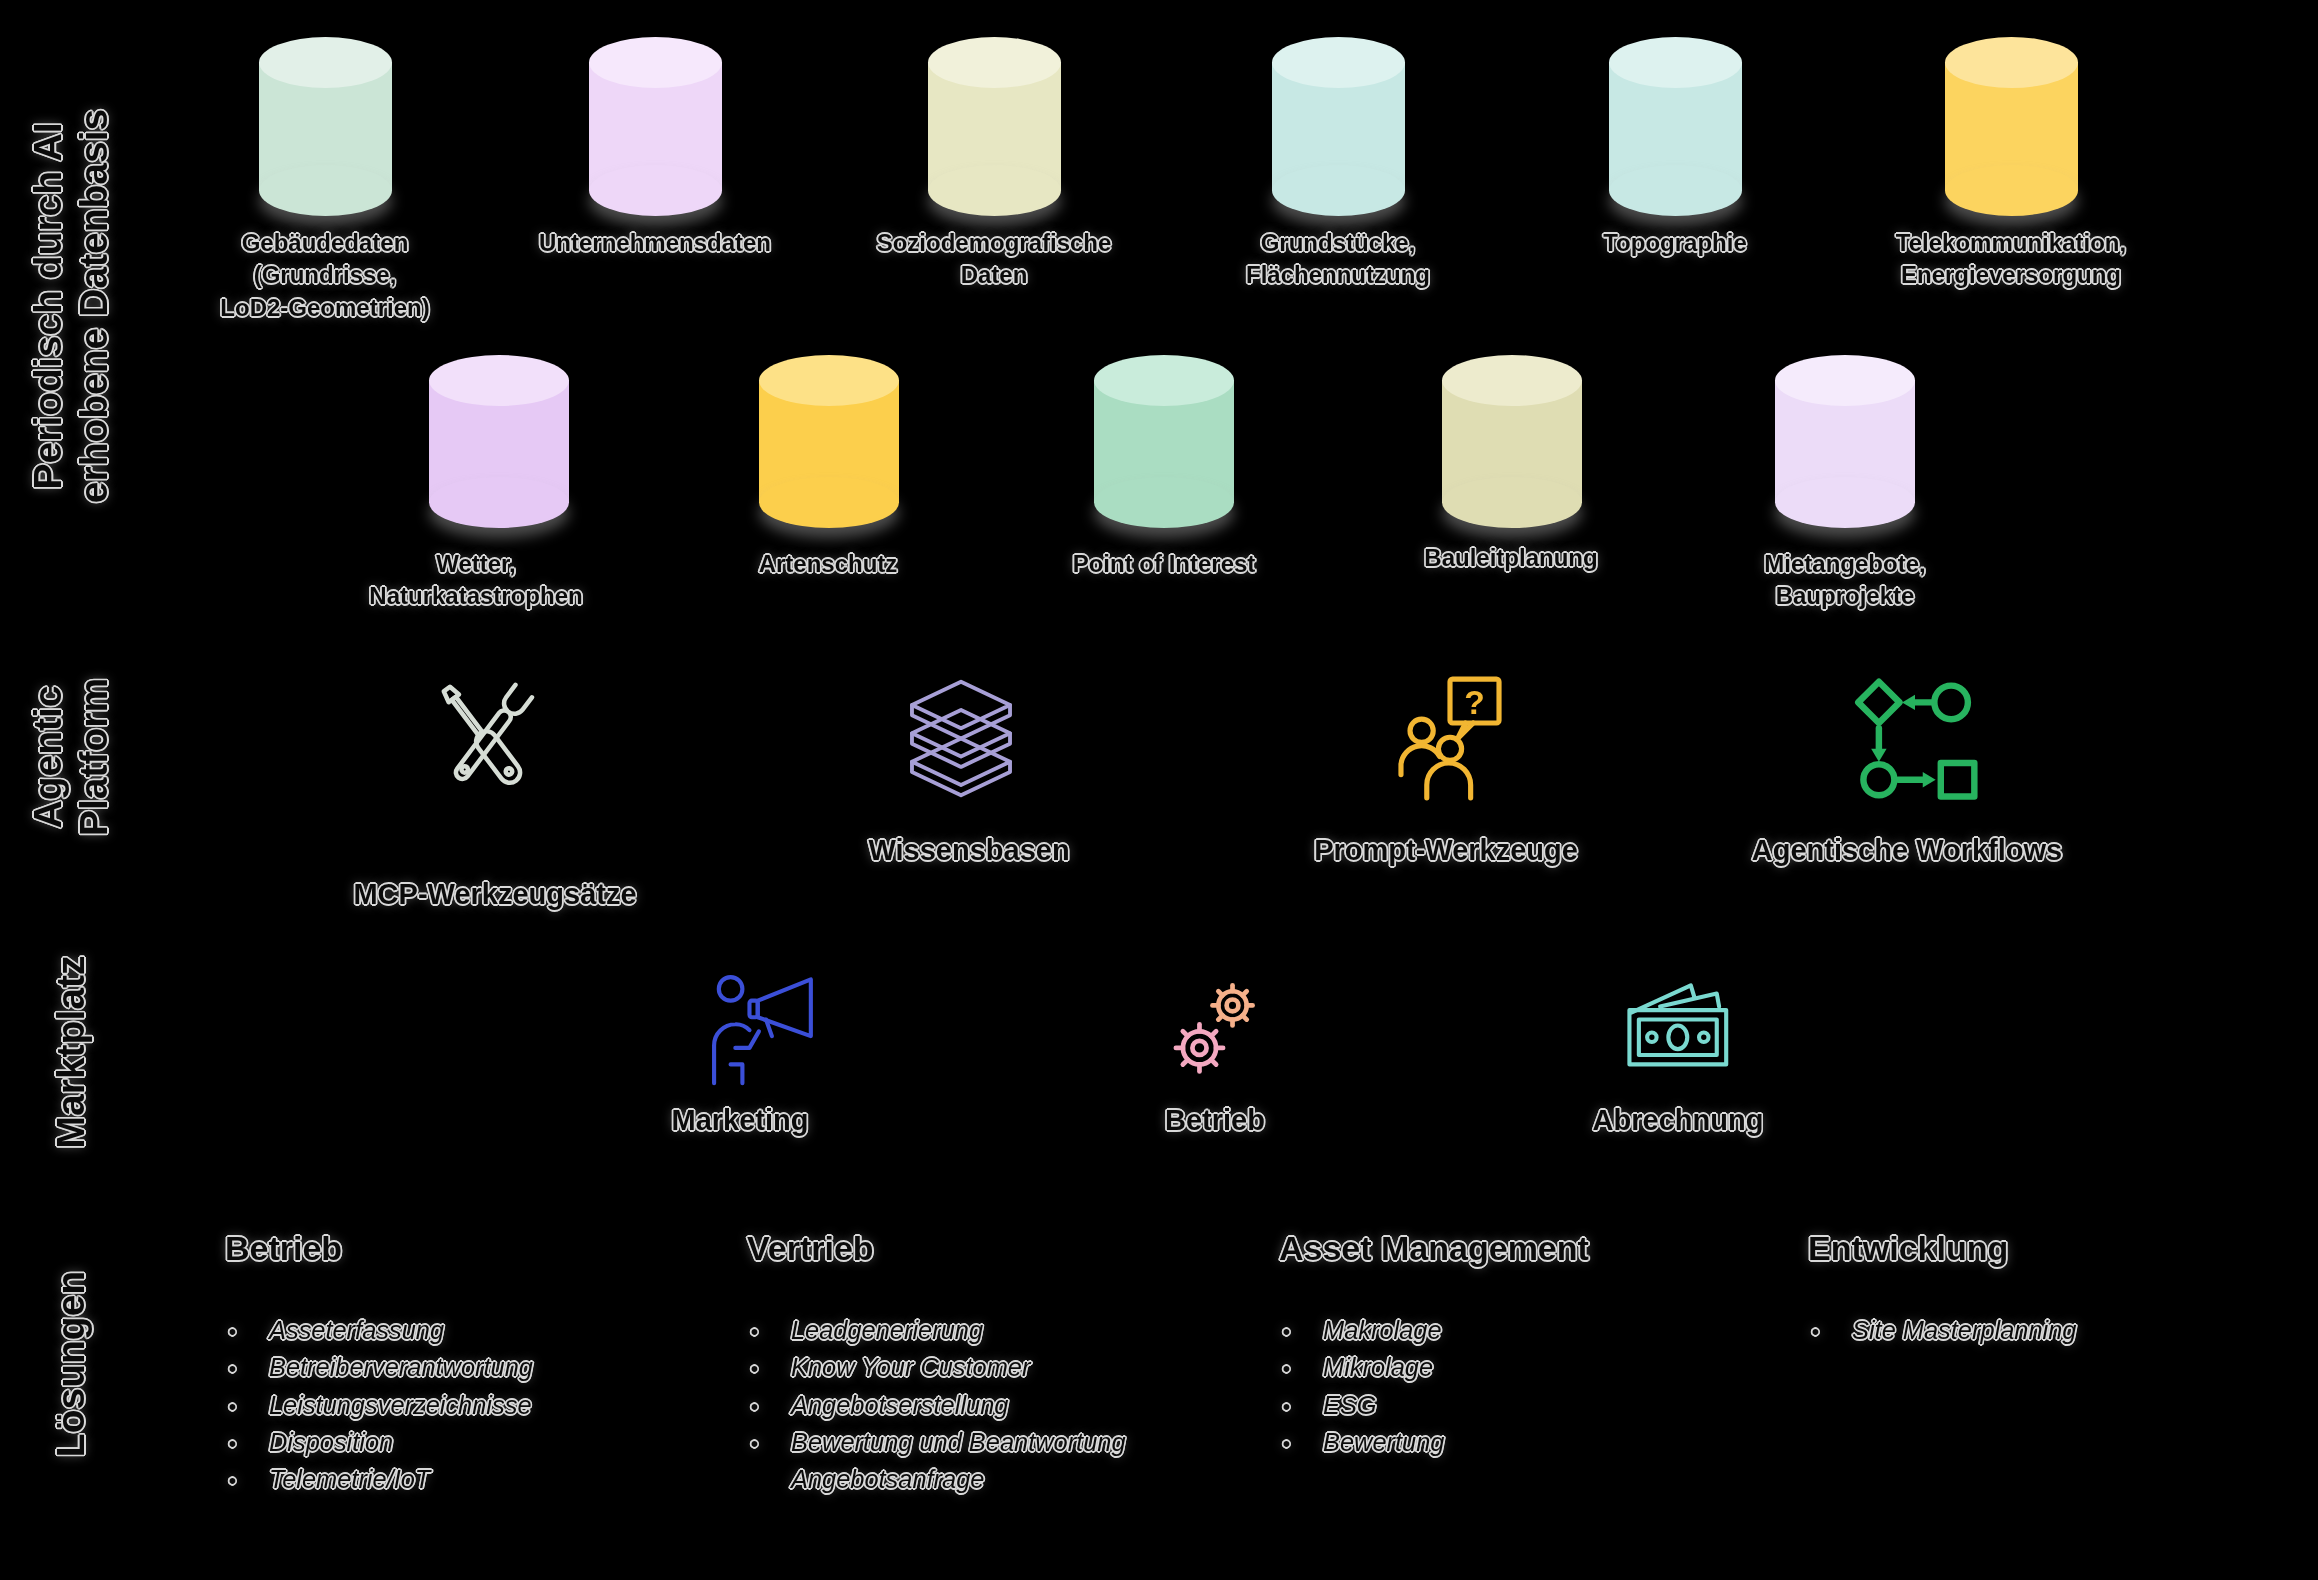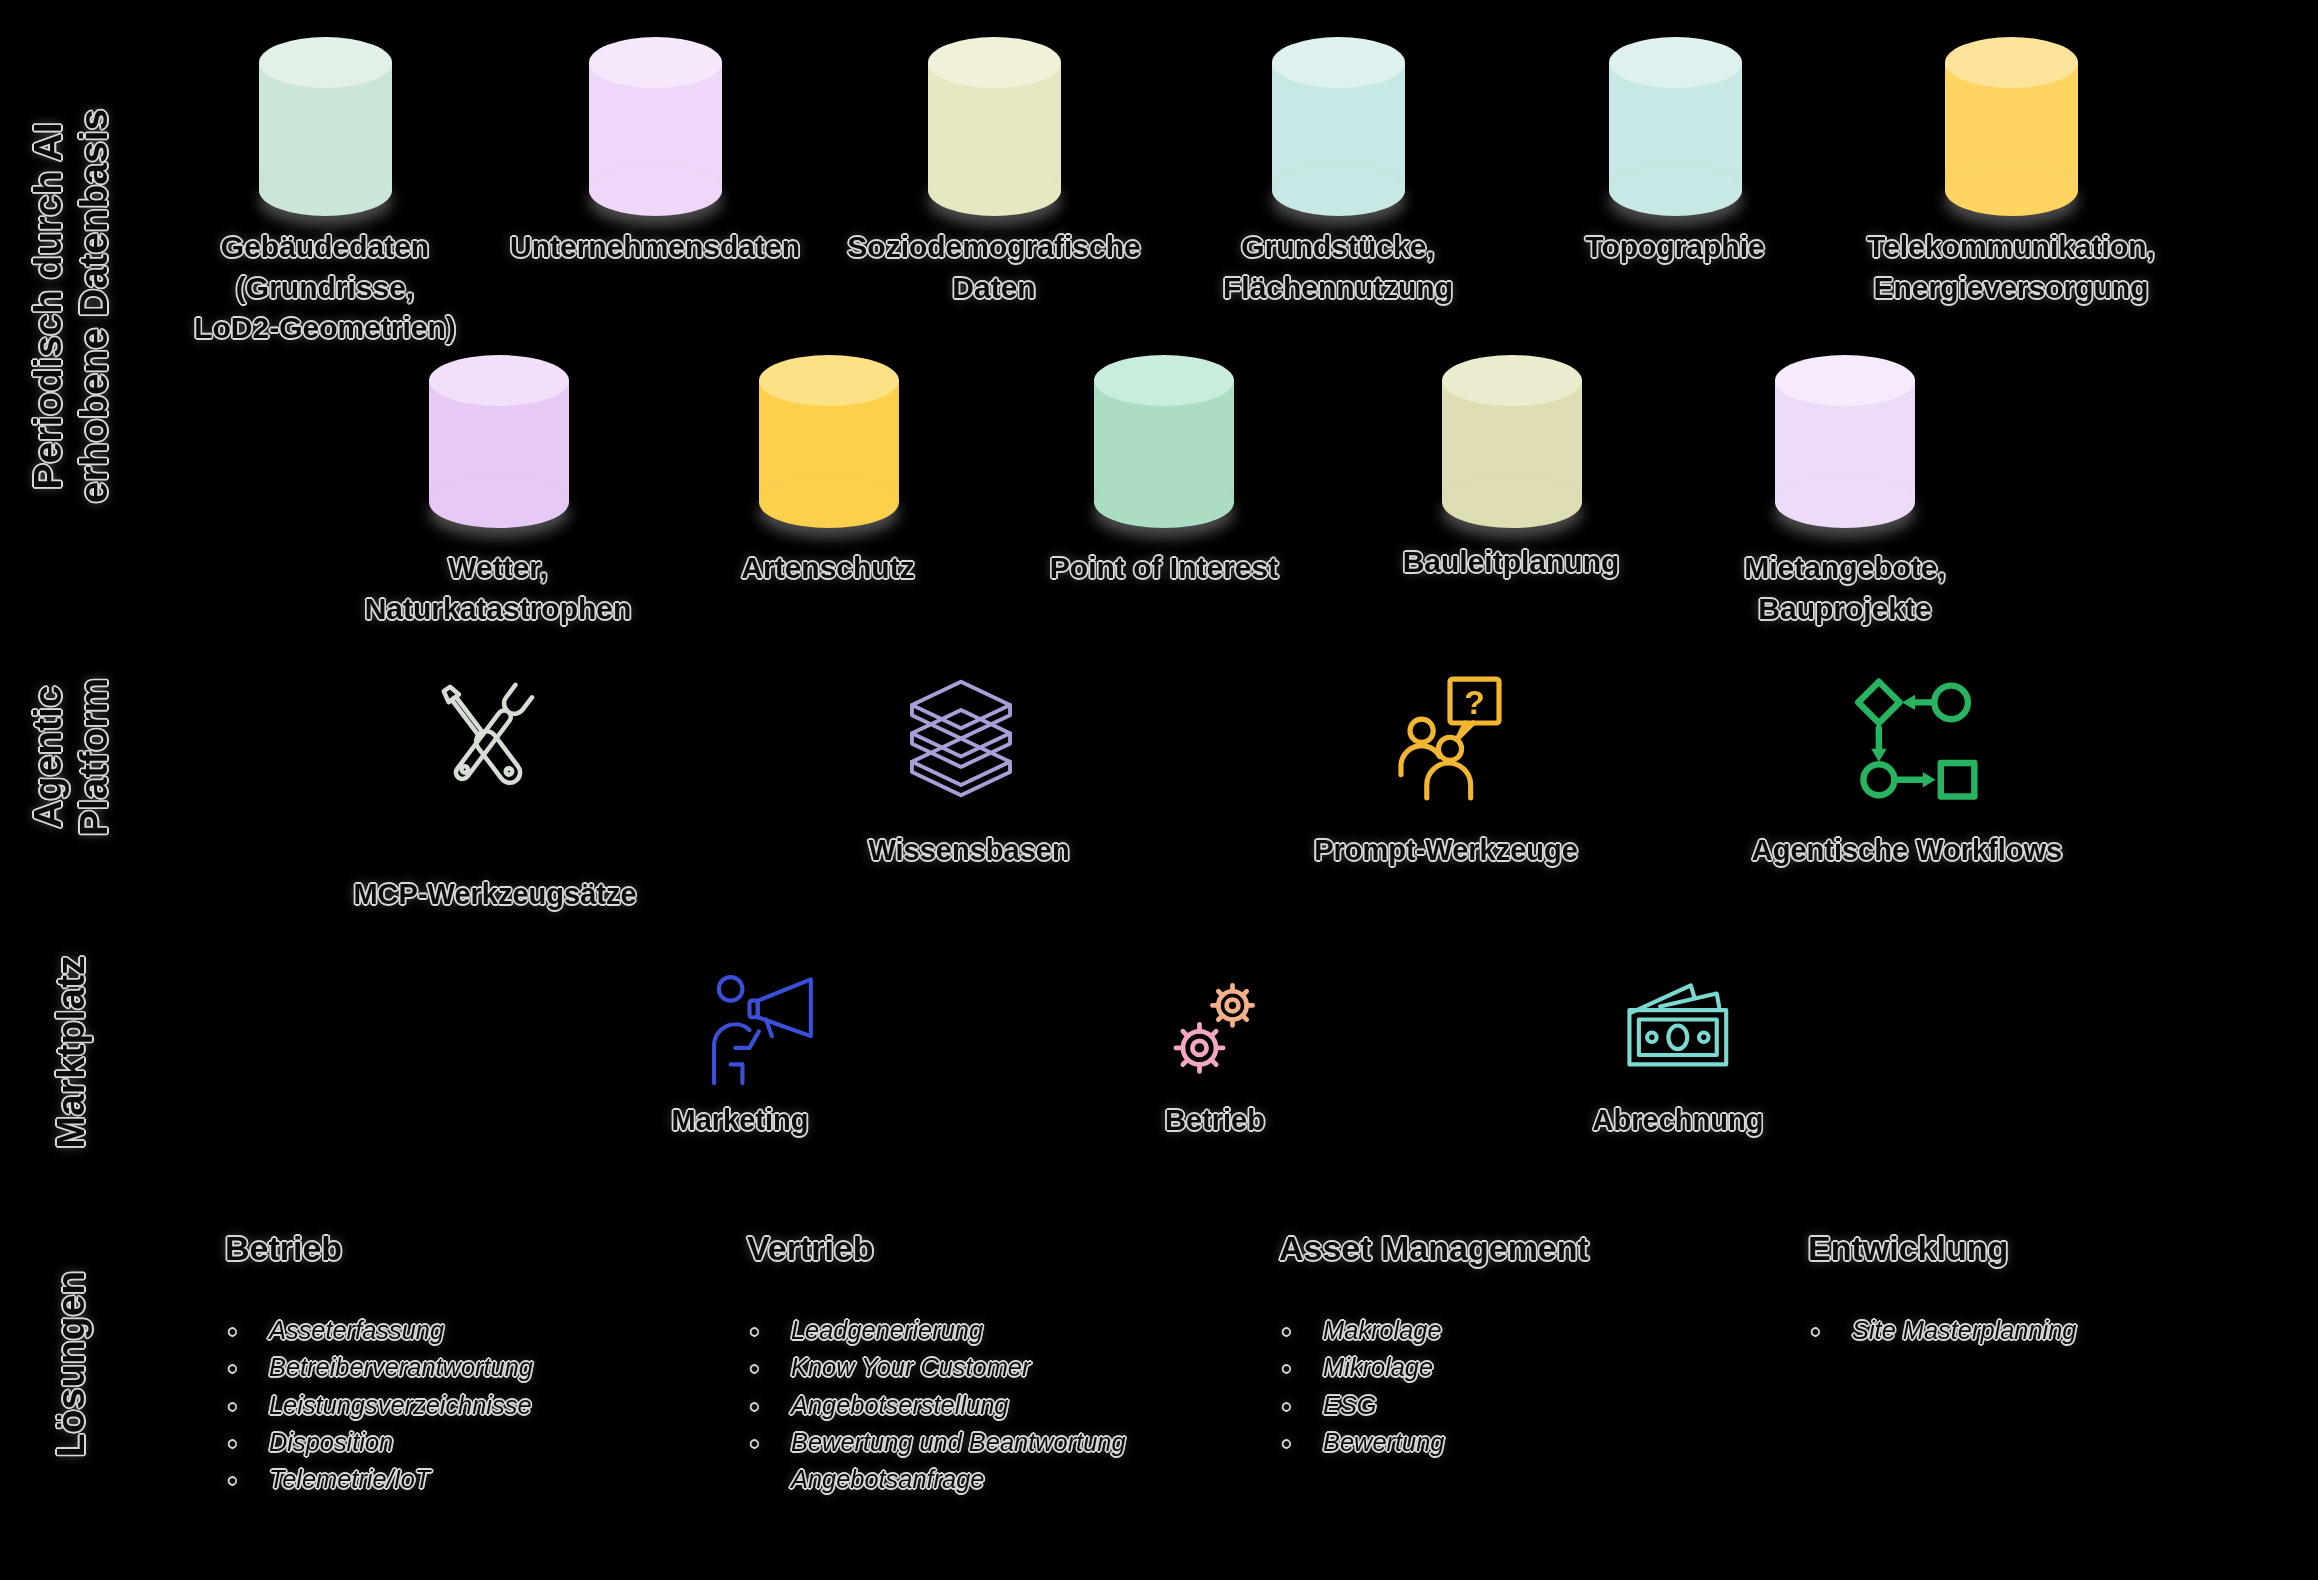--- a/index.html
+++ b/index.html
@@ -17,21 +17,21 @@
   .vlabel{position:absolute;font-weight:bold;font-size:39px;line-height:1.18;text-align:center;
           transform:translate(-50%,-50%) rotate(-90deg);width:525px;}
 
   .cyl{position:absolute;}
   .cyl .rect{position:absolute;left:0;right:0;top:25.4px;bottom:25.4px;background:var(--c);}
   .cyl .top{position:absolute;left:0;right:0;top:0;height:51px;border-radius:50%;background:var(--ct);}
   .cyl .bot{position:absolute;left:0;right:0;bottom:0;height:51px;border-radius:50%;background:var(--c);
             box-shadow:0 10.2px 13.5px rgba(170,170,170,.45);}
 
   .cyl-label{position:absolute;width:364px;transform:translateX(-50%);text-align:center;
-             font-size:30px;font-weight:600;line-height:1.35;}
+             font-size:24px;font-weight:600;line-height:1.35;}
 
   .icon{position:absolute;transform:translateX(-50%);}
   .icon svg{display:block;width:100%;height:100%;}
 
   .icon-label{position:absolute;width:406px;transform:translateX(-50%);text-align:center;
               font-size:29px;font-weight:600;}
 
   .sol-col{position:absolute;width:491px;}
   .sol-title{font-size:34px;font-weight:bold;margin:0 0 44px 0;}
   .sol-list{list-style:none;margin:0;padding:0;font-size:25.4px;font-weight:500;}
@@ -112,21 +112,21 @@
     <div class="rect"></div>
       <div class="bot"></div>
       <div class="top"></div>
     </div>
   <div class="cyl" style="left: 1775px; top: 355px; width: 140px; height: 173px; --c: #ecdcf8; --ct: #f5ebfc;">
     <div class="rect"></div>
       <div class="bot"></div>
       <div class="top"></div>
     </div>
 
-  <div class="cyl-label ol prewrap" style="left:498px;top:548px;">Wetter,
+  <div class="cyl-label ol prewrap" style="left:476px;top:548px;">Wetter,
 Naturkatastrophen</div>
   <div class="cyl-label ol prewrap" style="left:828px;top:548px;">Artenschutz</div>
   <div class="cyl-label ol prewrap" style="left:1164px;top:548px;">Point of Interest</div>
   <div class="cyl-label ol prewrap" style="left:1511px;top:542px;">Bauleitplanung</div>
   <div class="cyl-label ol prewrap" style="left:1845px;top:548px;">Mietangebote,
 Bauprojekte</div>
 
   <div class="icon" style="left: 488px; top: 674px; width: 129px; height: 129px; --icon-c: #d6ddd5;">
     <svg viewBox="0 0 100 100" fill="none" stroke="var(--icon-c)" stroke-width="3.5" stroke-linecap="round" stroke-linejoin="round">
       <g transform="rotate(-37 47 50)">

